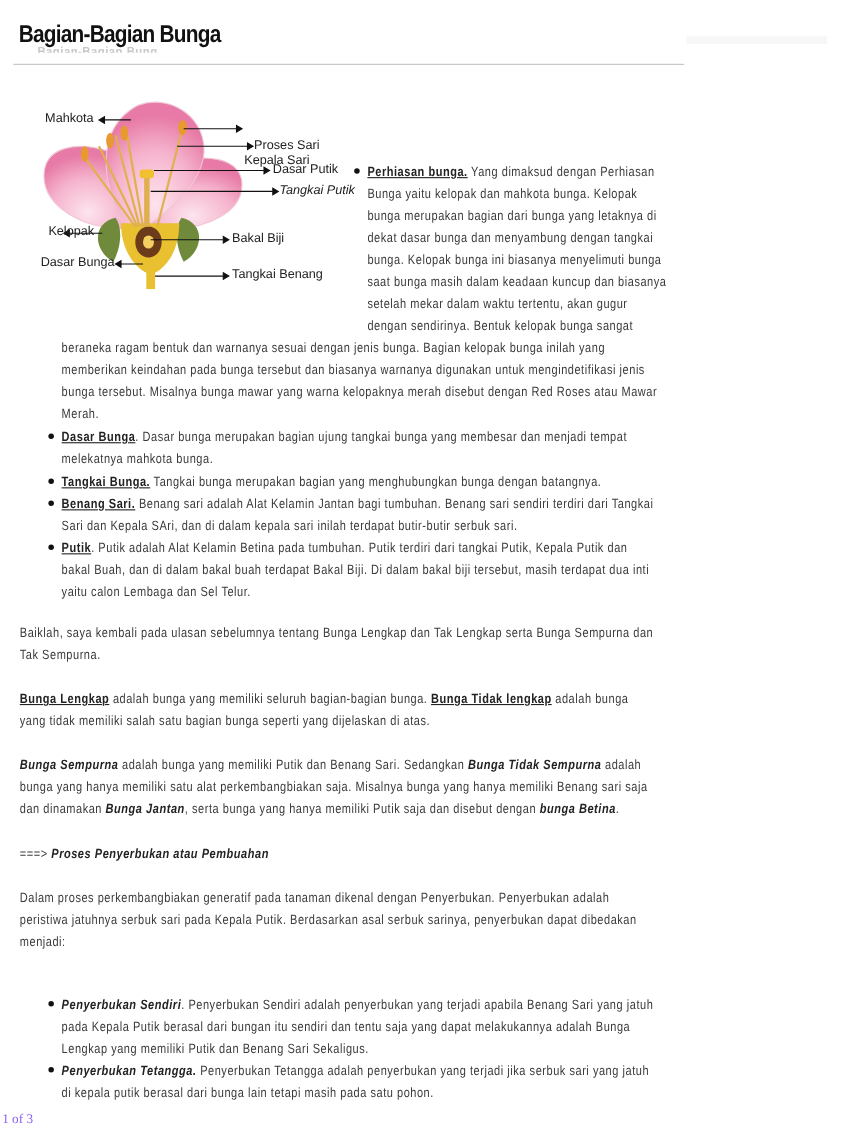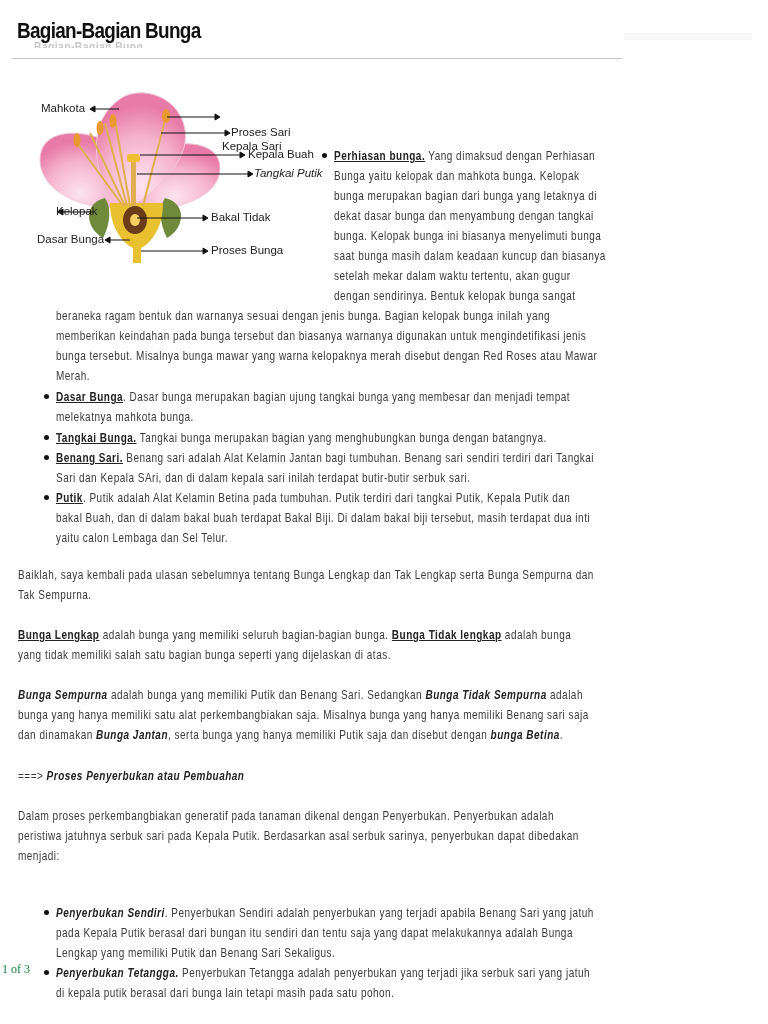--- a/index.html
+++ b/index.html
@@ -10,21 +10,21 @@
   .title-ghost { position: absolute; left: 34px; top: 40px; font-size: 12px; color: #c8c8c8; letter-spacing: 0.5px; font-weight: bold; transform: scaleX(0.86); transform-origin: left; height: 8px; overflow: hidden; }
   .rule { position: absolute; left: 12px; top: 58px; width: 610px; height: 1px; background: #c4c4c4; }
   .ghost-bar { position: absolute; left: 624px; top: 33px; width: 128px; height: 7px; background: #f7f7f7; }
   .body-text { font-size: 12.2px; line-height: 20px; letter-spacing: 0.6px; color: #3a3a3a; transform: scaleX(0.82); transform-origin: left top; }
   .abs { position: absolute; }
   .flower { position: absolute; left: 15px; top: 88px; width: 305px; height: 175px; }
   .lbl { font-family: "Liberation Sans", sans-serif; font-size: 11.5px; color: #222; position: absolute; white-space: nowrap; }
   .bullet { position: absolute; width: 5px; height: 5px; border-radius: 50%; background: #111; }
   .term { font-weight: bold; text-decoration: underline; color: #222; }
   .iterm { font-weight: bold; font-style: italic; color: #222; }
-  .page-num { position: absolute; left: 2px; top: 962px; font-family: "Liberation Serif", serif; font-size: 12px; color: #15803d; }
+  .page-num { position: absolute; left: 2px; top: 1010px; font-family: "Liberation Serif", serif; font-size: 12px; color: #8b5cf6; }
   p { margin: 0; }
 </style>
 </head>
 <body>
 
 <div class="title">Bagian-Bagian Bunga</div>
 <div class="title-ghost">Bagian-Bagian Bung</div>
 <div class="ghost-bar"></div>
 <div class="rule"></div>
 
@@ -80,28 +80,28 @@
 
       <line x1="80" y1="21" x2="104" y2="21"></line>
         <polygon points="80,18 75,21 80,24"></polygon>
       <line x1="48" y1="124" x2="78" y2="124"></line>
         <polygon points="48,121 43,124 48,127"></polygon>
       <line x1="95" y1="152" x2="115" y2="152"></line>
         <polygon points="95,149 90,152 95,155"></polygon>
     </g>
   </svg>
   <span class="lbl" style="left:26px;top:14px;text-align:center;">Mahkota</span>
-  <span class="lbl" style="left:12px;top:117px;padding-left:29px;">Kelopak</span>
+  <span class="lbl" style="left:0px;top:117px;padding-left:29px;">Kelopak</span>
   <span class="lbl" style="left:22px;top:145px;">Dasar Bunga</span>
   <span class="lbl" style="left:207px;top:22px;margin-top:30px;">Kepala Sari</span>
   <span class="lbl" style="left:216px;top:38px;">Proses Sari</span>
-  <span class="lbl" style="left:233px;top:60px;">Kepala Buah</span>
+  <span class="lbl" style="left:233px;top:60px;">Dasar Putik</span>
   <span class="lbl" style="left:239px;top:79px;font-style:italic;">Tangkai Putik</span>
-  <span class="lbl" style="left:196px;top:123px;">Bakal Tidak</span>
-  <span class="lbl" style="left:196px;top:156px;">Proses Bunga</span>
+  <span class="lbl" style="left:196px;top:123px;">Bakal Biji</span>
+  <span class="lbl" style="left:196px;top:156px;">Tangkai Benang</span>
 </div>
 
 <div class="bullet" style="left:322px;top:153px;"></div>
 <div class="abs body-text" style="left:334px;top:146px;width:340px;">
   <p><span class="term">Perhiasan bunga.</span> <span>Yang dimaksud dengan Perhiasan</span></p>
   <p>Bunga yaitu kelopak dan mahkota bunga. Kelopak</p>
   <p>bunga merupakan bagian dari bunga yang letaknya di</p>
   <p>dekat dasar bunga dan menyambung dengan tangkai</p>
   <p>bunga. Kelopak bunga ini biasanya menyelimuti bunga</p>
   <p>saat bunga masih dalam keadaan kuncup dan biasanya</p>

